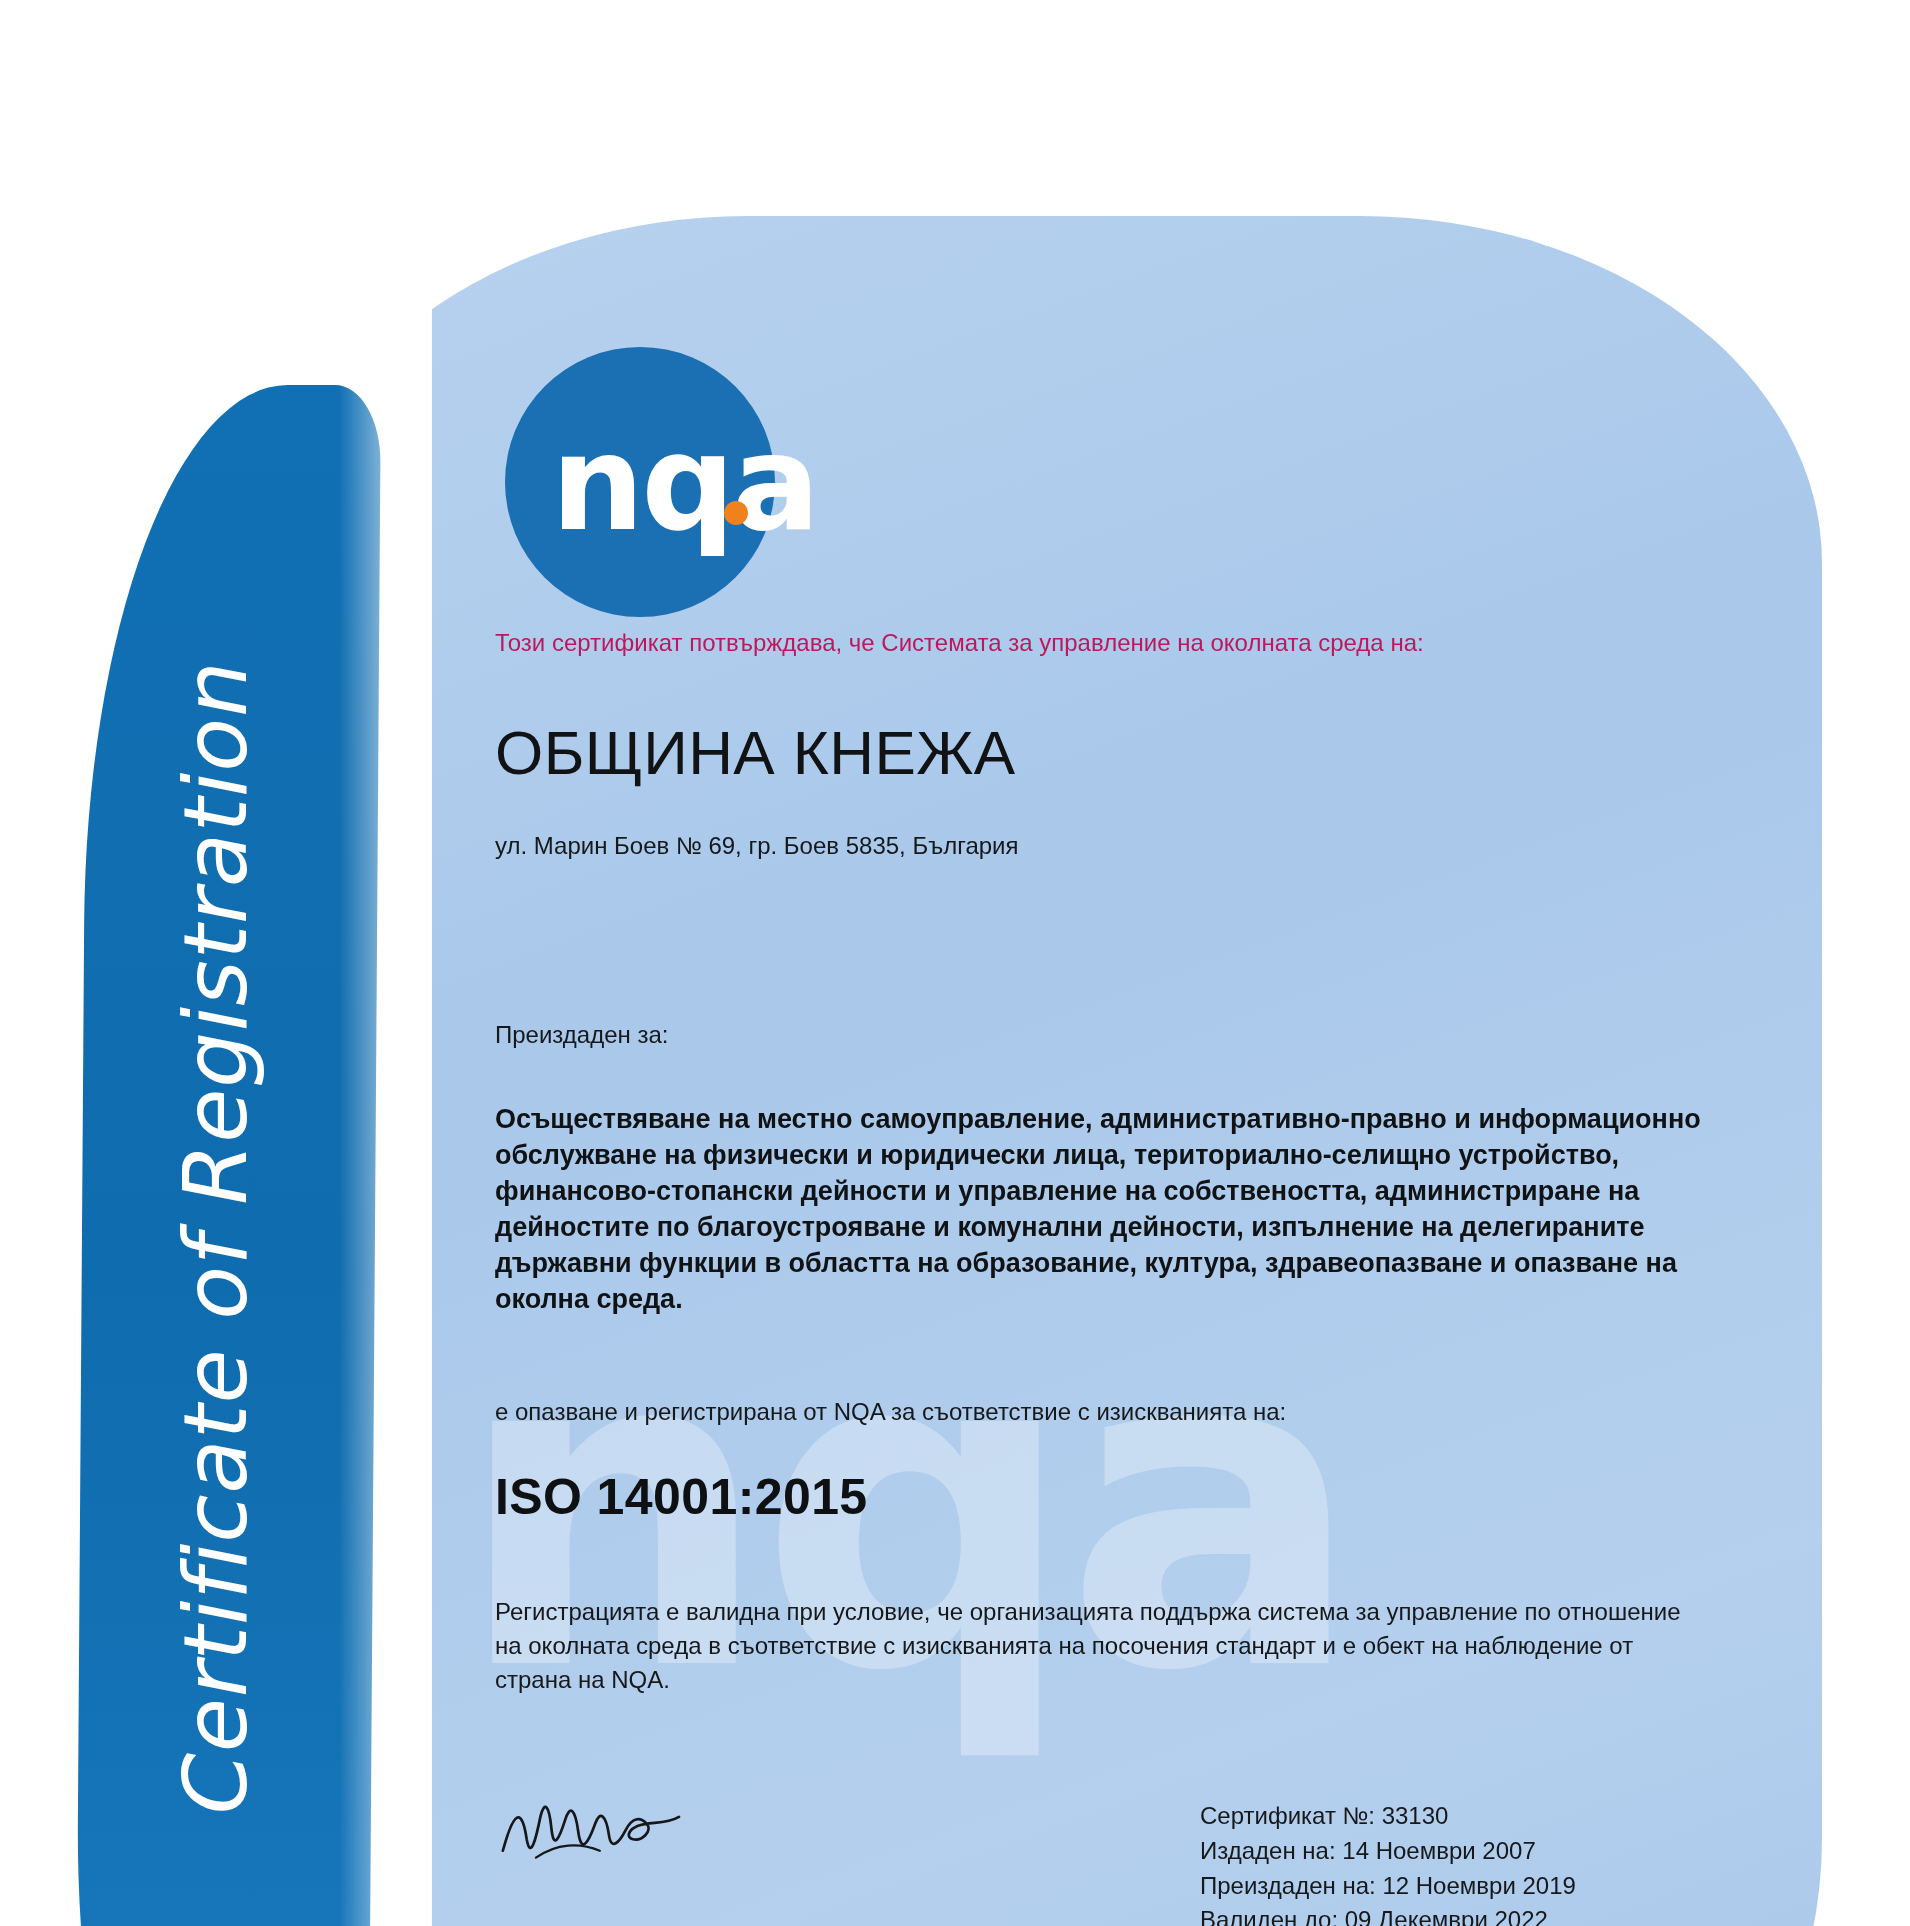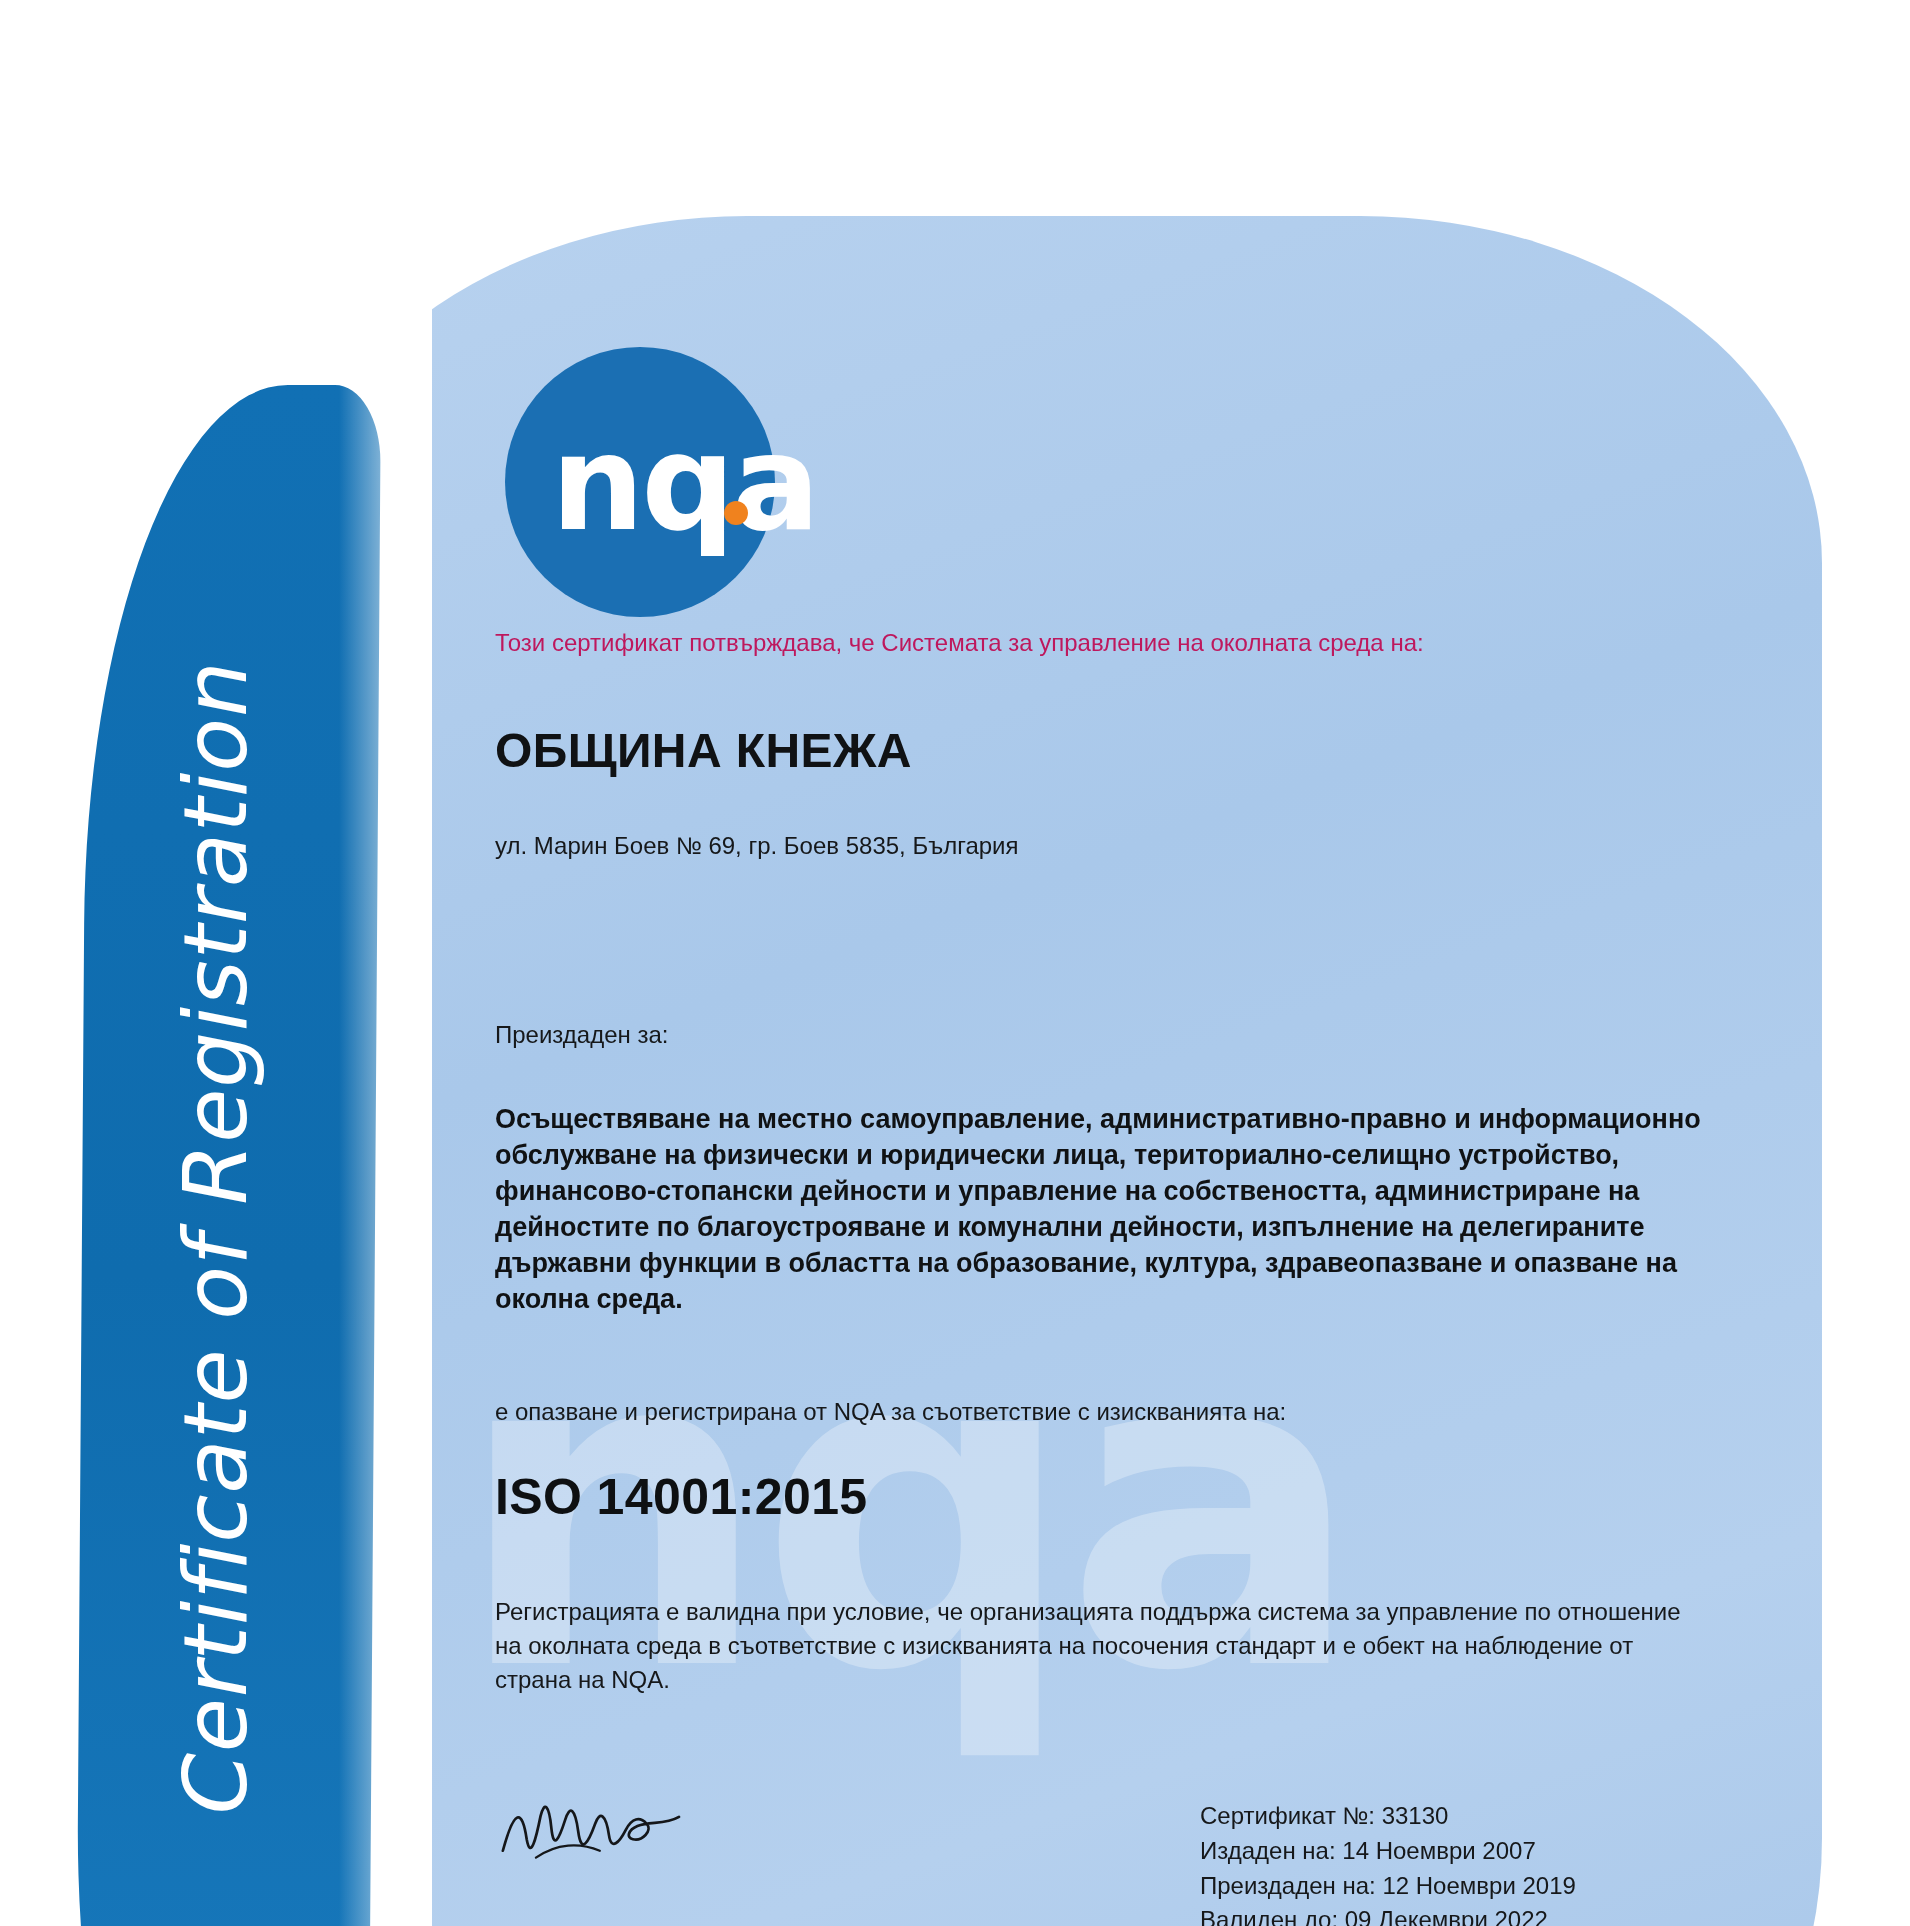--- a/index.html
+++ b/index.html
@@ -132,25 +132,24 @@
     top: 629px;
     width: 1175px;
     font-size: 24px;
     color: #be185d;
   }
   .org-name {
     position: absolute;
     left: 495px;
     top: 717px;
     width: 1175px;
-    font-size: 48px;
-    font-weight: 700;
+    font-size: 62px;
+    font-weight: 400;
     letter-spacing: 0.4px;
     color: #101214;
-    margin-top: 6px;
   }
   .org-address {
     position: absolute;
     left: 495px;
     top: 832px;
     width: 1175px;
     font-size: 24px;
     color: #16181a;
   }
   .applies-label {

